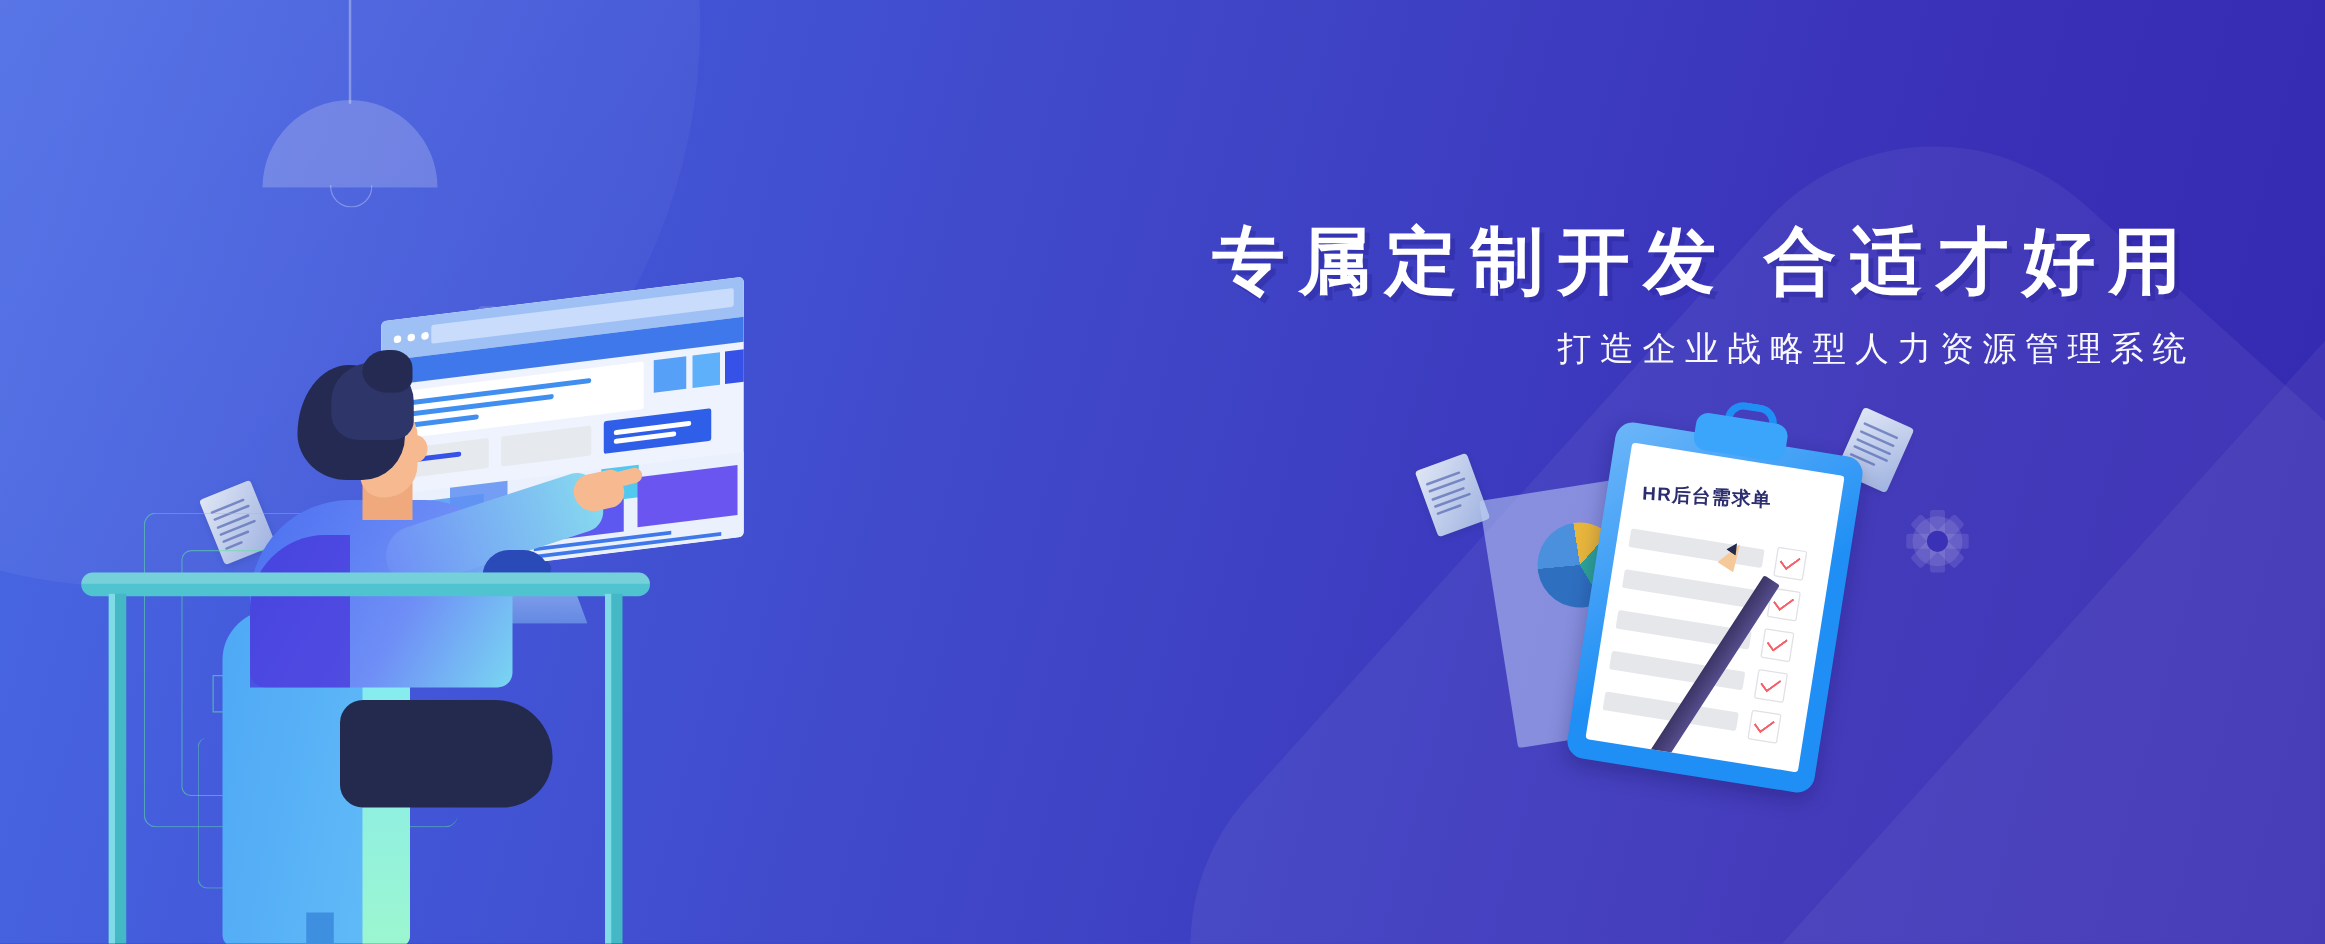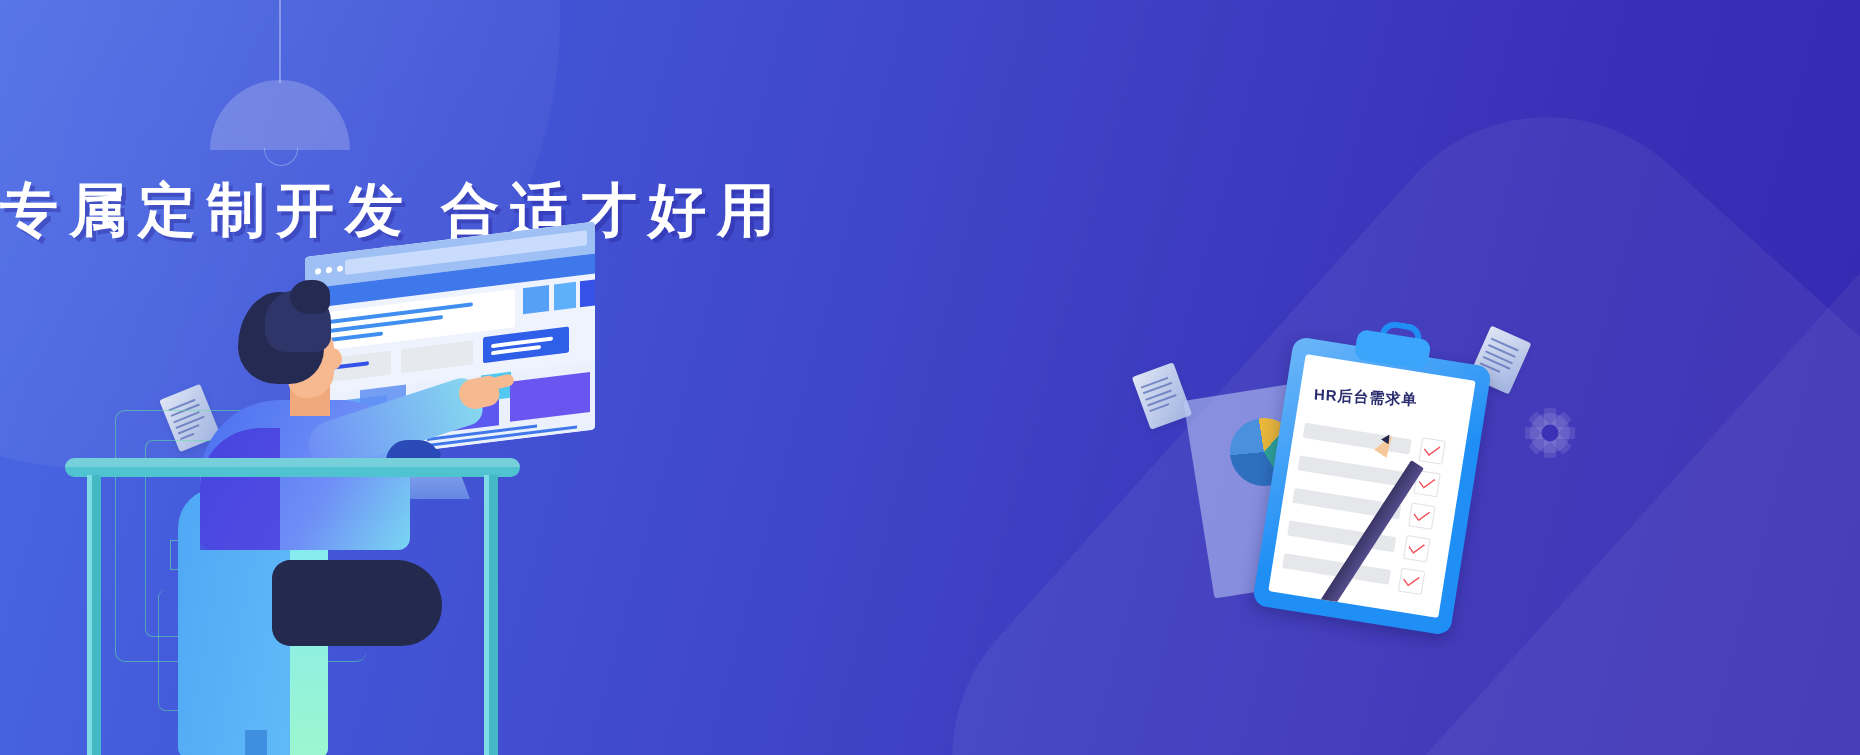--- a/index.html
+++ b/index.html
@@ -45,21 +45,21 @@
   .gear .hole{position:absolute;left:50%;top:50%;border-radius:50%;
     transform:translate(-50%,-50%);}
 
   
   .paper{position:absolute;border-radius:3px;
     background:linear-gradient(135deg,#dfe6f5,#9fb2e0);
     box-shadow:0 2px 6px rgba(0,0,0,.10);}
   .paper .ln{position:absolute;left:12%;height:2px;border-radius:1px;background:#5b6fb5;opacity:.75;}
 
   
-  #text-block{left:0;top:175px;width:1756px;text-align:left;}
+  #text-block{left:0;top:175px;width:1756px;text-align:right;}
   #headline{
     font-size:58px;font-weight:bold;color:#ffffff;letter-spacing:11px;
     text-shadow:4px 4px 0 rgba(40,34,150,.38);
     white-space:nowrap;line-height:1.2;
   }
   #subtitle{
     margin-top:16px;font-size:27px;color:#ffffff;letter-spacing:7px;
     white-space:nowrap;opacity:.97;
   }
 
@@ -247,20 +247,21 @@
   <div class="layer paper" style="left:1478px;top:332px;width:44px;height:56px;transform:rotate(24deg);">
     <span class="ln" style="top:20%;width:68%;"></span>
     <span class="ln" style="top:32%;width:68%;"></span>
     <span class="ln" style="top:44%;width:68%;"></span>
     <span class="ln" style="top:56%;width:68%;"></span>
     <span class="ln" style="top:68%;width:50%;"></span>
   </div>
 
   <div class="layer" id="text-block">
     <div id="headline">专属定制开发 合适才好用</div>
+    <div id="subtitle">打造企业战略型人力资源管理系统</div>
   </div>
 
   <div class="layer" id="scene-left">
 
     <div id="wire-frame"></div>
     <div id="wire-frame2"></div>
     <div id="wire-box1"></div>
     <div id="wire-box2"></div>
     <div id="wire-box3"></div>
     <div id="wire-leg"></div>

